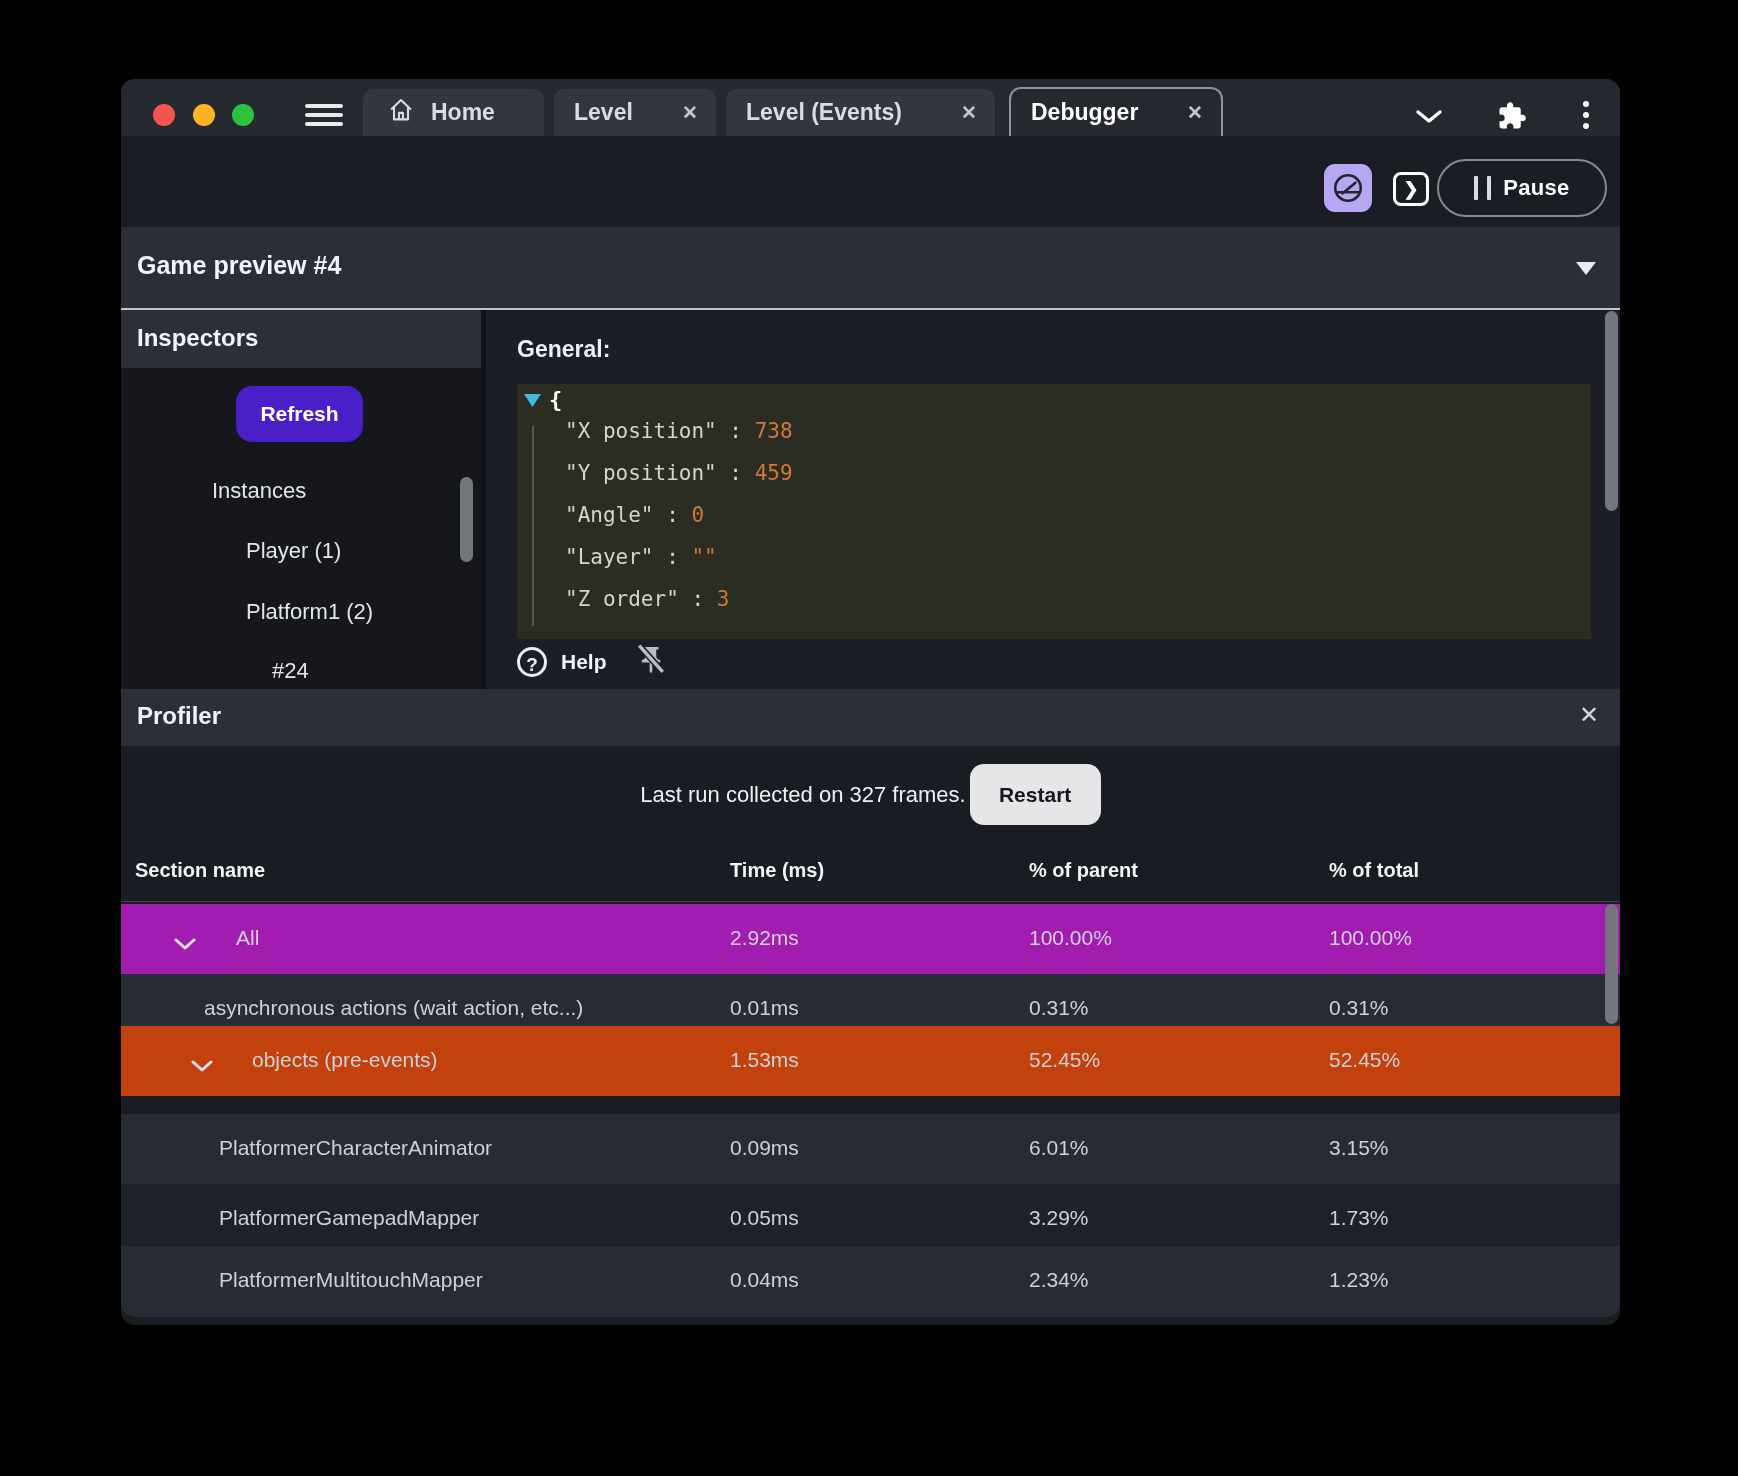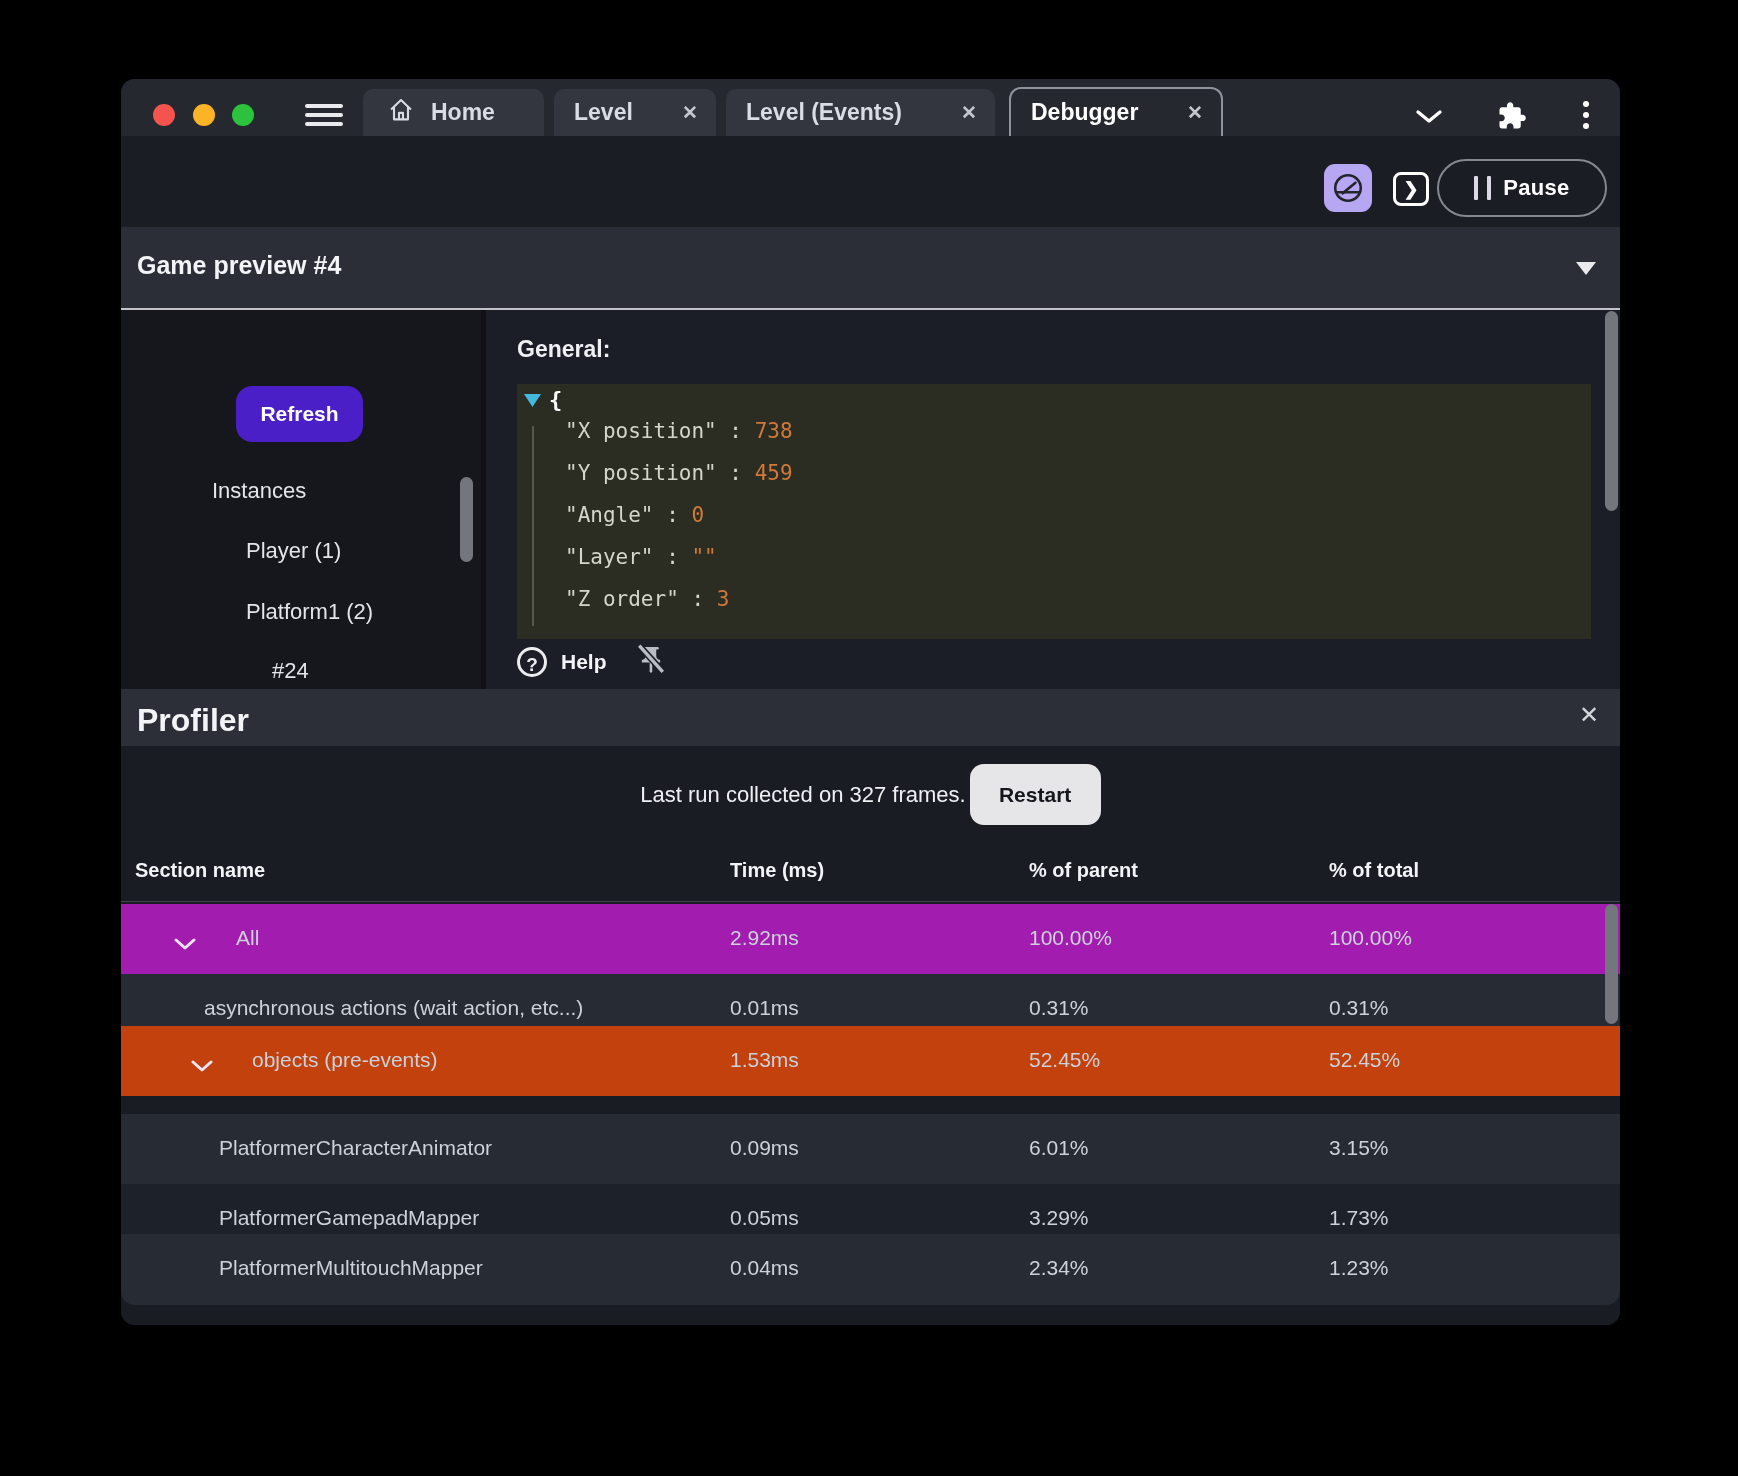--- a/index.html
+++ b/index.html
@@ -81,37 +81,37 @@
   .json-key { color:#d4d6cb; } .json-sep { color:#d4d6cb; } .json-val { color:#d0793a; }
   .help-row { position:absolute; left:31px; top:332px; height:40px; display:flex; align-items:center; gap:14px; }
   .help-circle { width:30px; height:30px; border:3px solid #ebedf1; border-radius:50%; color:#ebedf1;
                  font-size:19px; font-weight:bold; text-align:center; line-height:30px; cursor:pointer; }
   .help-lbl { font-size:21px; font-weight:bold; color:#f2f4f7; }
   .pin-off { margin-left:14px; cursor:pointer; }
   .right-scroll { position:absolute; right:2px; top:1px; width:13px; height:200px; border-radius:7px; background:#73767d; cursor:pointer; }
 
   
   .profiler-head { position:absolute; left:0; top:610px; width:100%; height:57px; background:#2c2f37; }
-  .profiler-head .title { position:absolute; left:16px; top:13px; font-size:32px; font-weight:600; color:#f2f4f7; }
+  .profiler-head .title { position:absolute; left:16px; top:13px; font-size:24px; font-weight:600; color:#f2f4f7; }
   .profiler-close { position:absolute; left:1458px; top:12px; font-size:24px; color:#d2d5da; cursor:pointer; }
   .profiler-body { position:absolute; left:0; top:667px; width:100%; height:579px; background:#191c23; }
   .status-row { position:absolute; left:0; top:18px; width:100%; display:flex; align-items:center; justify-content:center; gap:4px; }
   .status-text { font-size:22px; color:#eef0f4; }
   .restart-btn { width:131px; height:61px; border:none; border-radius:14px; background:#e6e6e8;
                  color:#15171d; font-size:21px; font-weight:bold; cursor:pointer; }
   .thead { position:absolute; top:113px; width:100%; height:30px; font-size:20px; font-weight:bold; color:#f2f4f7; }
   .c-name { position:absolute; left:14px; } .c-time { position:absolute; left:609px; }
   .c-parent { position:absolute; left:908px; } .c-total { position:absolute; left:1208px; }
   .thead-sep { position:absolute; top:155px; left:0; width:100%; height:1px; background:#42454d; }
   .prow { position:absolute; left:0; width:100%; height:70px; font-size:21px; color:#ccd1da; }
   .prow .cell { position:absolute; top:22px; white-space:nowrap; }
   .prow .chev { position:absolute; top:27px; cursor:pointer; }
   .r0 { top:158px; background:#a21caf; } .r1 { top:228px; background:#272b34; }
   .r2 { top:280px; background:#c2410c; } .r3 { top:368px; background:#272b34; }
-  .r4 { top:438px; background:#1d212a; } .r5 { top:488px; height:71px; background:#272b34; border-radius:0 0 14px 14px; }
+  .r4 { top:438px; background:#1d212a; } .r5 { top:500px; height:71px; background:#272b34; border-radius:0 0 14px 14px; }
   .r0 .chev { left:53px; } .r0 .n { left:115px; }
   .r1 .n { left:83px; }
   .r2 .chev { left:70px; } .r2 .n { left:131px; }
   .r3 .n, .r4 .n, .r5 .n { left:98px; }
   .prow .t { left:609px; } .prow .p { left:908px; } .prow .tt { left:1208px; }
   .table-scroll { position:absolute; right:2px; top:158px; width:13px; height:120px; border-radius:7px; background:#73767d; cursor:pointer; }
 </style>
 </head>
 <body>
 
@@ -196,20 +196,23 @@
       <span class="preview-caret">
         <svg width="20" height="13" viewBox="0 0 20 13">
             <polygon points="0,0 20,0 10,13" fill="#e8eaee"></polygon>
           </svg>
       </span>
     </div>
     <div class="band-sep"></div>
 
     <div class="main">
       <div class="left-panel">
+        <div class="left-head">
+          <span class="title">Inspectors</span>
+        </div>
         <button class="refresh-btn">Refresh</button>
         <div class="tree-item ti-0">Instances</div>
         <div class="tree-item ti-1">Player (1)</div>
         <div class="tree-item ti-2">Platform1 (2)</div>
         <div class="tree-item ti-3">#24</div>
         <div class="left-scroll"></div>
       </div>
       <div class="panel-divider"></div>
 
       <div class="right-panel">

